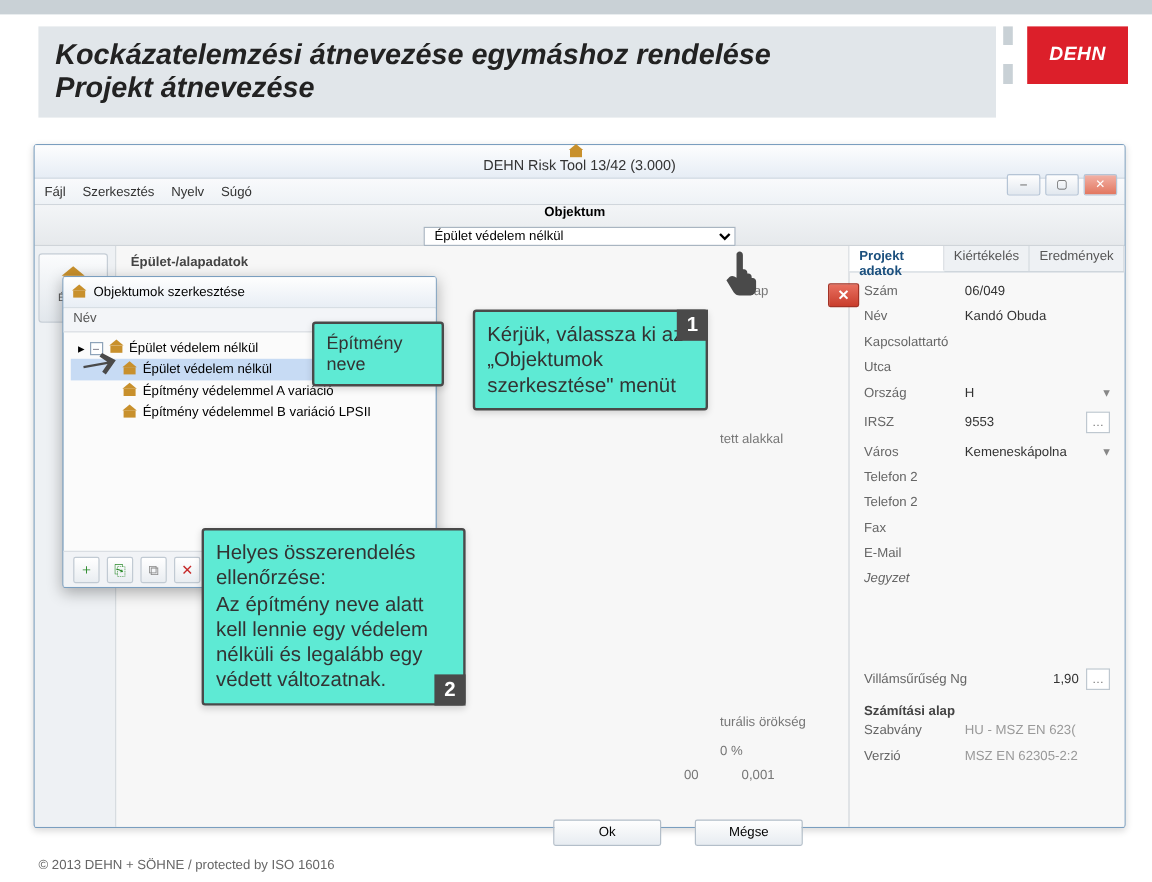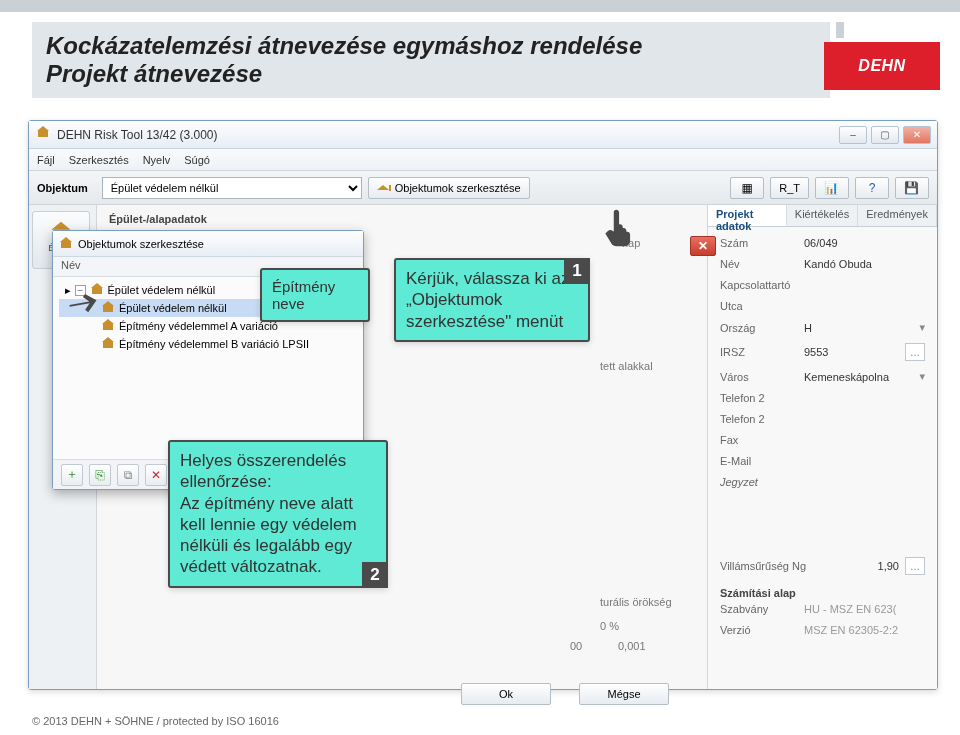--- a/index.html
+++ b/index.html
@@ -2,35 +2,35 @@
 <html><head>
 <meta charset="utf-8">
 <style>
   * { box-sizing: border-box; margin: 0; padding: 0; font-family: "Segoe UI", Tahoma, sans-serif; }
   body { width: 960px; height: 735px; background: #fff; position: relative; overflow: hidden; }
 
   
   .slide-header-bar { position: absolute; top: 0; left: 0; right: 0; height: 12px; background: #c9d1d6; }
   .slide-title-block { position: absolute; top: 22px; left: 32px; right: 130px; background: #e1e6ea; padding: 10px 14px; }
   .slide-title-block h1 { font-size: 24px; font-weight: 700; color: #222; font-style: italic; }
-  .logo-box { position: absolute; top: 22px; right: 20px; width: 116px; height: 48px; background: #dc1f2a; display: flex; align-items: center; justify-content: center; color: #fff; font-weight: 700; font-style: italic; letter-spacing: 0.5px; margin-top: 20px; }
+  .logo-box { position: absolute; top: 22px; right: 20px; width: 84px; height: 48px; background: #dc1f2a; display: flex; align-items: center; justify-content: center; color: #fff; font-weight: 700; font-style: italic; letter-spacing: 0.5px; }
   .logo-stripes { position: absolute; top: 22px; right: 116px; width: 8px; height: 48px; background: linear-gradient(#c9d1d6 33%, #fff 33% 66%, #c9d1d6 66%); }
 
   
   .app-window { position: absolute; top: 120px; left: 28px; width: 910px; height: 570px; border: 1px solid #7a9ebf; border-radius: 3px; background: #f4f4f4; box-shadow: 0 2px 6px rgba(0,0,0,.15); }
-  .titlebar { height: 28px; background: linear-gradient(#fdfdfe,#e6edf5); border-bottom: 1px solid #c8d3df; display: flex; align-items: center; padding: 0 6px; font-size: 12px; color: #333; }
+  .titlebar { height: 28px; background: linear-gradient(#fdfdfe,#e6edf5); border-bottom: 1px solid #c8d3df; display: flex; align-items: center; padding: 0 6px; font-size: 12px; color: #333; flex-direction: column; }
   .titlebar .icon-app { width: 16px; height: 16px; margin-right: 6px; display:inline-block; }
   .win-ctrls { margin-left: auto; display: flex; gap: 4px; }
   .win-btn { width: 28px; height: 18px; border: 1px solid #b5c4d5; border-radius: 2px; background: linear-gradient(#fefefe,#e2e8ef); display:flex;align-items:center;justify-content:center;font-size:10px;color:#555; }
   .win-btn.close { background: linear-gradient(#f2b1a5,#e2765f); color:#fff; }
 
   .menubar { height: 22px; background: linear-gradient(#f9fafc,#eef2f6); border-bottom: 1px solid #d0d6dc; display: flex; align-items: center; gap: 14px; padding: 0 8px; font-size: 11px; color: #333; }
   .menubar span { cursor: default; }
 
-  .toolbar { height: 34px; background: linear-gradient(#f3f5f7,#e6e9ec); border-bottom: 1px solid #cfd4d9; display: flex; align-items: center; gap: 6px; padding: 0 8px; font-size: 11px; }
+  .toolbar { height: 34px; background: linear-gradient(#f3f5f7,#e6e9ec); border-bottom: 1px solid #cfd4d9; display: flex; align-items: center; gap: 6px; padding: 0 8px; font-size: 11px; flex-direction: column; }
   .toolbar .lbl { font-weight: 700; margin-right: 8px; }
   .toolbar select, .combo { height: 22px; font-size: 11px; border: 1px solid #a9b5c1; background: #fff; padding: 0 4px; }
   .tool-btn { height: 22px; padding: 0 8px; border: 1px solid #b3bec9; background: linear-gradient(#fefefe,#e7ecf1); border-radius: 2px; font-size: 11px; display:flex;align-items:center;gap:4px; }
   .icon-sm { width: 16px; height: 16px; display:inline-flex;align-items:center;justify-content:center;font-size:12px; }
   .icon-save { color:#2a5ea8; }
   .icon-help { color:#2a5ea8; }
 
   .workarea { display: flex; height: calc(100% - 28px - 22px - 34px); }
   .left { flex: 1; display: flex; }
   .sidebar { width: 68px; background: #eef1f4; border-right: 1px solid #d1d6db; padding: 6px 3px; }

